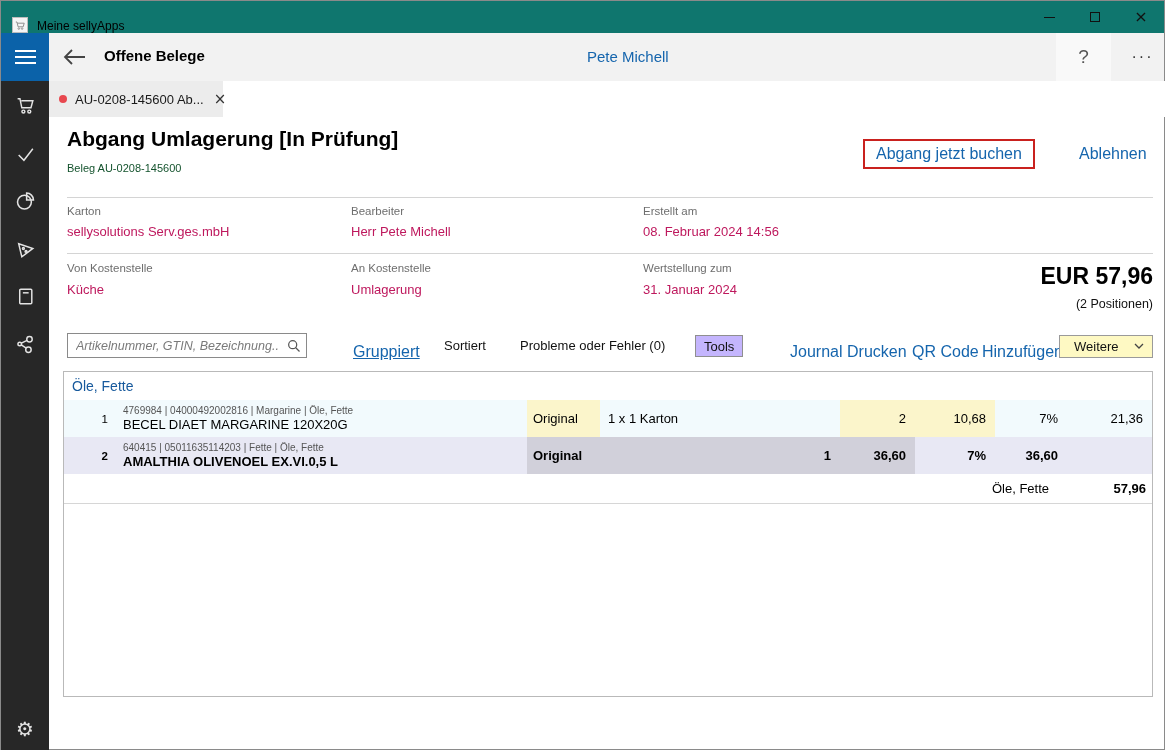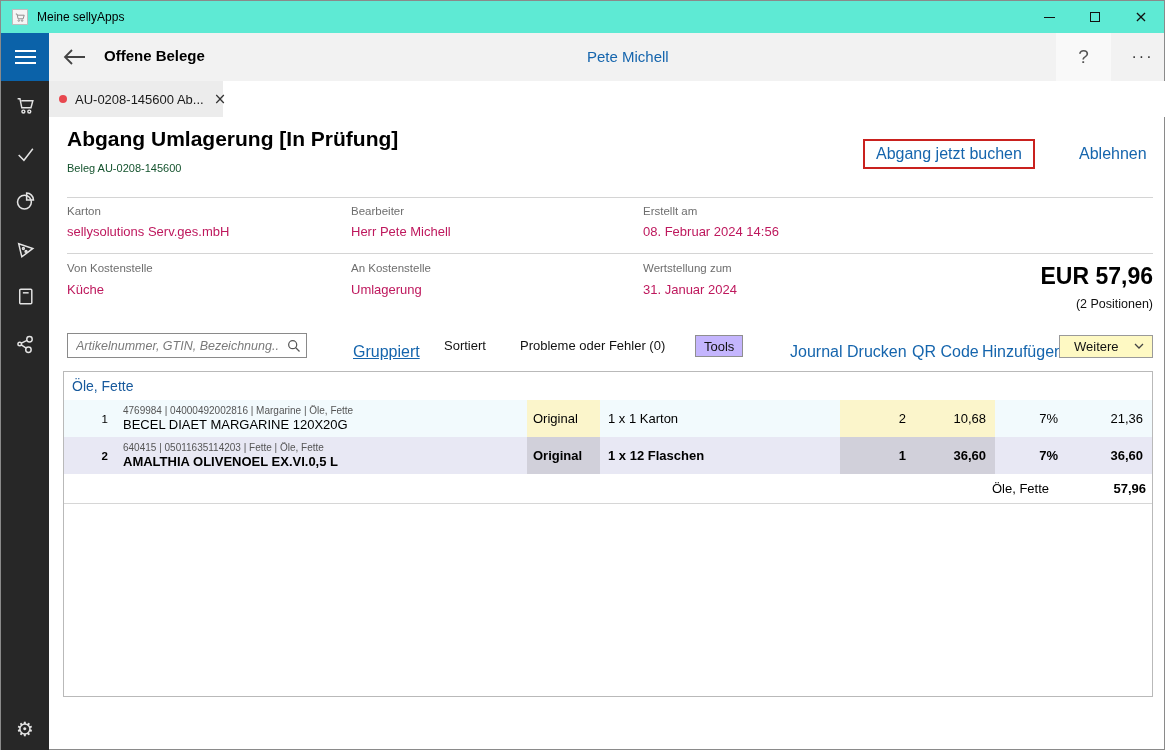--- a/index.html
+++ b/index.html
@@ -1,21 +1,21 @@
 <!DOCTYPE html>
 <html><head>
 <meta charset="utf-8">
 <style>
   * { margin:0; padding:0; box-sizing:border-box; }
   html,body { width:1165px; height:750px; }
   body { font-family:"Liberation Sans","DejaVu Sans",sans-serif; background:#fff; overflow:hidden; }
   #app { position:relative; width:1165px; height:750px; background:#fff; border:1px solid #8a8a8a; }
 
   
-  .titlebar { position:absolute; top:0; left:0; width:100%; height:32px; background:#5eead4; display:flex; align-items:center; }
+  .titlebar { position:absolute; top:0; left:0; width:100%; height:32px; background:#0f766e; display:flex; align-items:flex-end; }
   .app-icon { width:16px; height:16px; margin-left:11px; border:1px solid #bdbdbd; background:#f5f5f5; display:flex; align-items:center; justify-content:center; }
   .titlebar-title { margin-left:9px; font-size:12px; color:#000; }
   .win-controls { position:absolute; right:0; top:0; height:32px; display:flex; }
   .win-btn { width:46px; height:32px; display:flex; align-items:center; justify-content:center; color:#111; }
   .min-glyph { width:11px; height:0; border-top:1px solid #111; }
   .max-glyph { width:10px; height:10px; border:1px solid #111; }
   .close-glyph { font-size:16px; line-height:1; font-family:"DejaVu Sans",sans-serif; }
 
   
   .header { position:absolute; top:32px; left:0; width:100%; height:48px; background:#f2f2f2; }
@@ -254,21 +254,20 @@
       <div class="cell rnum">21,36</div>
     </div>
 
     <div class="tgrid drow row-b">
       <div class="cell num">2</div>
       <div class="cell article">
         <span class="meta-line">640415 | 05011635114203 | Fette | Öle, Fette</span>
         <span class="name-line">AMALTHIA OLIVENOEL EX.VI.0,5 L</span>
       </div>
       <div class="cell gebinde hl">Original</div>
-      <div class="cell inhalt">1 x 12 Flaschen</div>
       <div class="cell rnum hl">1</div>
       <div class="cell rnum hl">36,60</div>
       <div class="cell rnum">7%</div>
       <div class="cell rnum">36,60</div>
     </div>
 
     <div class="tgrid tfoot">
       <div class="fgroup">Öle, Fette</div>
       <div class="ftotal">57,96</div>
     </div>

